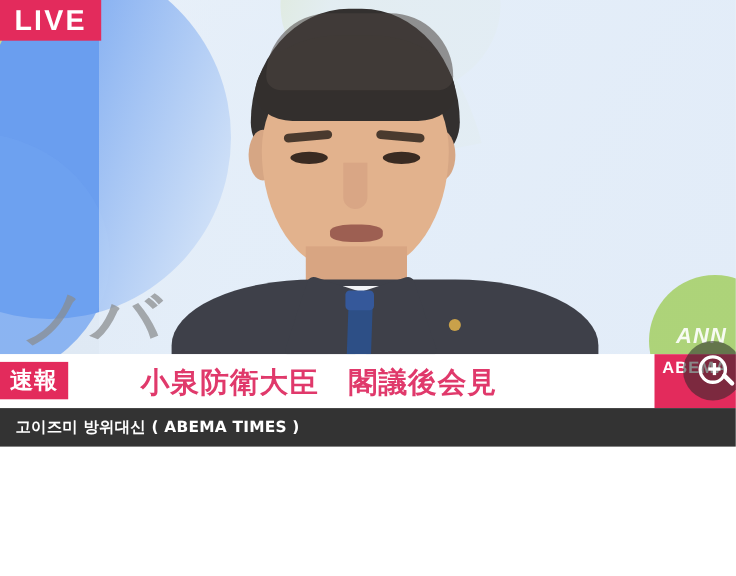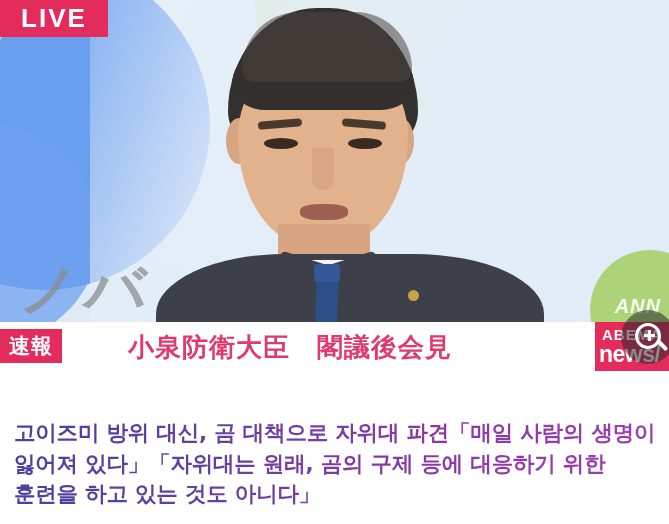--- a/index.html
+++ b/index.html
@@ -90,21 +90,21 @@
 
   .ann-watermark{
     position:absolute;right:8px;bottom:4px;font-style:italic;font-weight:700;
     font-size:20px;color:rgba(255,255,255,.9);letter-spacing:1px;
     font-family:"Liberation Sans",sans-serif;
     margin-top:12px;
   }
 
   
   .live-badge{
-    position:absolute;left:0;top:0;width:108px;height:37px;background:#e32b5c;
+    position:absolute;left:0;top:0;width:92px;height:37px;background:#e32b5c;
     color:#fff;font-size:26px;font-weight:700;letter-spacing:2px;
     display:flex;align-items:center;justify-content:center;
     font-family:"Liberation Sans",sans-serif;
   }
 
   
   .banner{
     position:absolute;left:0;top:322px;width:669px;height:49px;background:#ffffff;padding-left:12px;
   }
   .sokuho{
@@ -213,26 +213,25 @@
 
     <div class="ann-watermark">ANN</div>
     <div class="live-badge">LIVE</div>
   </div>
 
   <div class="banner">
     <div class="sokuho">速報</div>
     <div class="banner-title">小泉防衛大臣　閣議後会見</div>
     <div class="abema-logo">
       <span class="abema-top">ABEMA</span>
-      <span class="abema-bottom">news/</span>
     </div>
     <div class="zoom-overlay">
       <div class="zoom-glyph"></div>
       <div class="zoom-handle"></div>
     </div>
   </div>
 
-
-  <div class="body-area">
-    <div class="body-headline">고이즈미 방위 대신, 곰 대책으로 자위대 파견「매일 사람의 생명이 잃어져 있다」「자위대는 원래, 곰의 구제 등에 대응하기 위한 훈련을 하고 있는 것도 아니다」</div>
+  <div class="caption-bar">
+    <div class="caption-text">고이즈미 방위대신 ( ABEMA TIMES )</div>
   </div>
 
+
 </div>
 
 </body></html>

